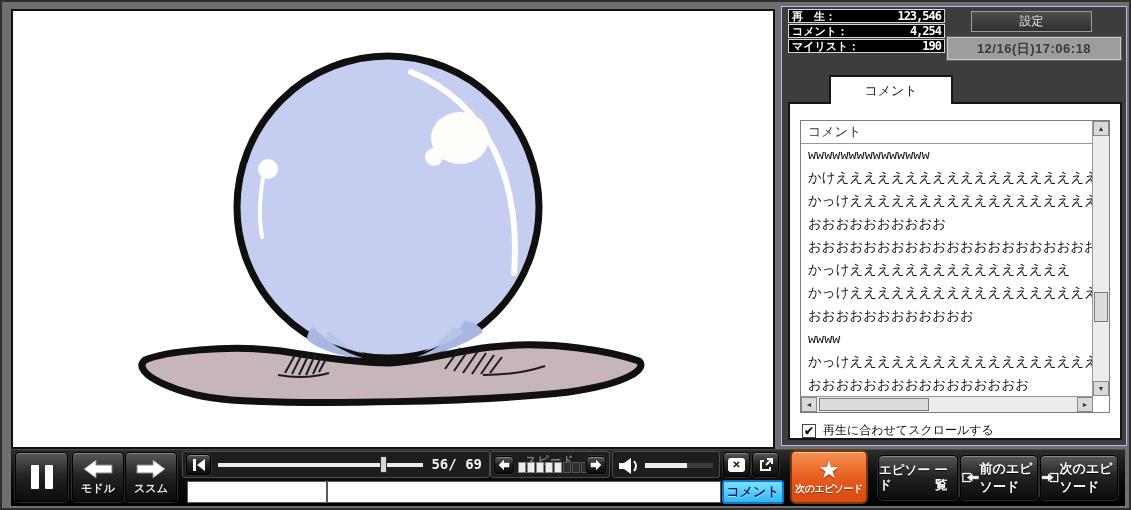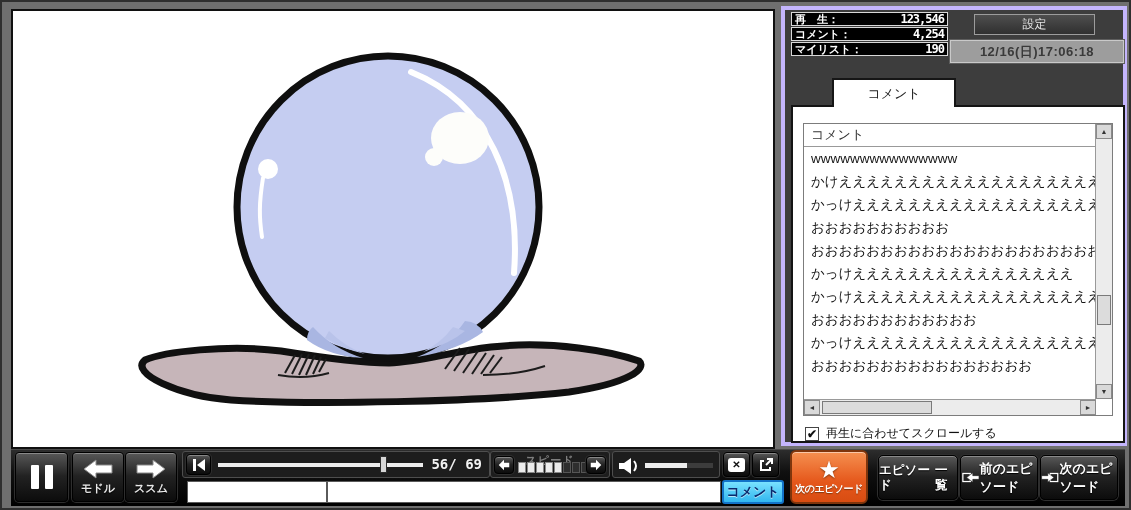--- a/index.html
+++ b/index.html
@@ -8,21 +8,21 @@
   .frame { position:absolute; inset:0; width:1131px; height:510px;
     background:#6f6f6f; border:2px solid #2f2f2f; }
 
   
   .video { position:absolute; left:9px; top:7px; width:764px; height:440px;
     background:#fff; border:2px solid #101010; }
   .video svg { display:block; }
 
   
   .rpanel { position:absolute; left:779px; top:4px; width:346px; height:440px;
-    background:#3d3d3d; border:4px solid #c4b5fd; }
+    background:#3d3d3d; border:1px solid #c4b5fd; }
   .stat-row { position:absolute; left:6px; width:157px; height:14px; background:#000;
     border:1px solid #d8d8d8; color:#fff; font-size:11px; font-weight:bold;
     display:flex; align-items:center; }
   .stat-row .lab { padding-left:3px; white-space:nowrap; }
   .stat-row .val { margin-left:auto; padding-right:3px;
     font-family:"DejaVu Sans Mono", monospace; font-size:12px; letter-spacing:-1px; }
   .settings-btn { position:absolute; left:189px; top:4px; width:121px; height:21px;
     background:linear-gradient(180deg,#4e4e4e,#303030); border:1px solid #9c9c9c;
     color:#e6e6e6; font-size:12px; font-weight:normal; text-align:center; line-height:19px; }
   .datetime { position:absolute; left:164px; top:29px; width:176px; height:25px;
@@ -37,21 +37,21 @@
     background:linear-gradient(180deg,#e4e4e4,#9d9d9d); line-height:23px; }
   .wpanel { position:absolute; left:6px; top:95px; width:334px; height:338px;
     background:#fff; border:2px solid #141414; z-index:2; }
 
   
   .listbox { position:absolute; left:10px; top:16px; width:310px; height:293px;
     border:1px solid #7c7c7c; background:#fff; }
   .lb-header { position:absolute; left:0; top:0; right:16px; height:23px;
     border-right:1px solid #999; border-bottom:1px solid #999; font-size:13px;
     color:#333; line-height:22px; padding-left:7px; background:#fff; }
-  .lb-rows { position:absolute; left:0; top:23px; right:17px; bottom:16px; overflow:hidden; }
+  .lb-rows { position:absolute; left:0; top:23px; right:17px; bottom:16px; overflow:hidden;font-family:Liberation Mono, monospace; }
   .lb-row { height:23px; line-height:23px; padding-left:7px; font-size:13.5px;
     color:#151515; white-space:nowrap; overflow:hidden; }
   .vscroll { position:absolute; top:0; right:0; width:17px; bottom:16px;
     background:#ececec; border-left:1px solid #999; }
   .hscroll { position:absolute; left:0; bottom:0; height:16px; right:16px;
     background:#ececec; border-top:1px solid #999; }
   .sbtn { position:absolute; background:#d9d9d9; border:1px solid #8a8a8a;
     color:#333; font-size:7px; text-align:center; }
   .vthumb { position:absolute; left:1px; right:1px; top:62%; height:30px;
     background:#dcdcdc; border:1px solid #7a7a7a; }
@@ -192,20 +192,21 @@
         <div class="lb-header">コメント</div>
         <div class="lb-rows">
           <div class="lb-row">wwwwwwwwwwwwwww</div>
           <div class="lb-row">かけええええええええええええええええええええええ</div>
           <div class="lb-row">かっけええええええええええええええええええええ</div>
           <div class="lb-row">おおおおおおおおおお</div>
           <div class="lb-row">おおおおおおおおおおおおおおおおおおおおおお</div>
           <div class="lb-row">かっけええええええええええええええええ</div>
           <div class="lb-row">かっけええええええええええええええええええ</div>
           <div class="lb-row">おおおおおおおおおおおお</div>
+          <div class="lb-row">wwww</div>
           <div class="lb-row">かっけええええええええええええええええええええええ</div>
           <div class="lb-row">おおおおおおおおおおおおおおおお</div>
         </div>
         <div class="vscroll">
           <div class="sbtn" style="left:0;right:0;top:0;height:15px;line-height:14px">▲</div>
           <div class="vthumb"></div>
           <div class="sbtn" style="left:0;right:0;bottom:0;height:15px;line-height:14px">▼</div>
         </div>
         <div class="hscroll">
           <div class="sbtn" style="top:0;bottom:0;left:0;width:16px;line-height:14px">◄</div>

